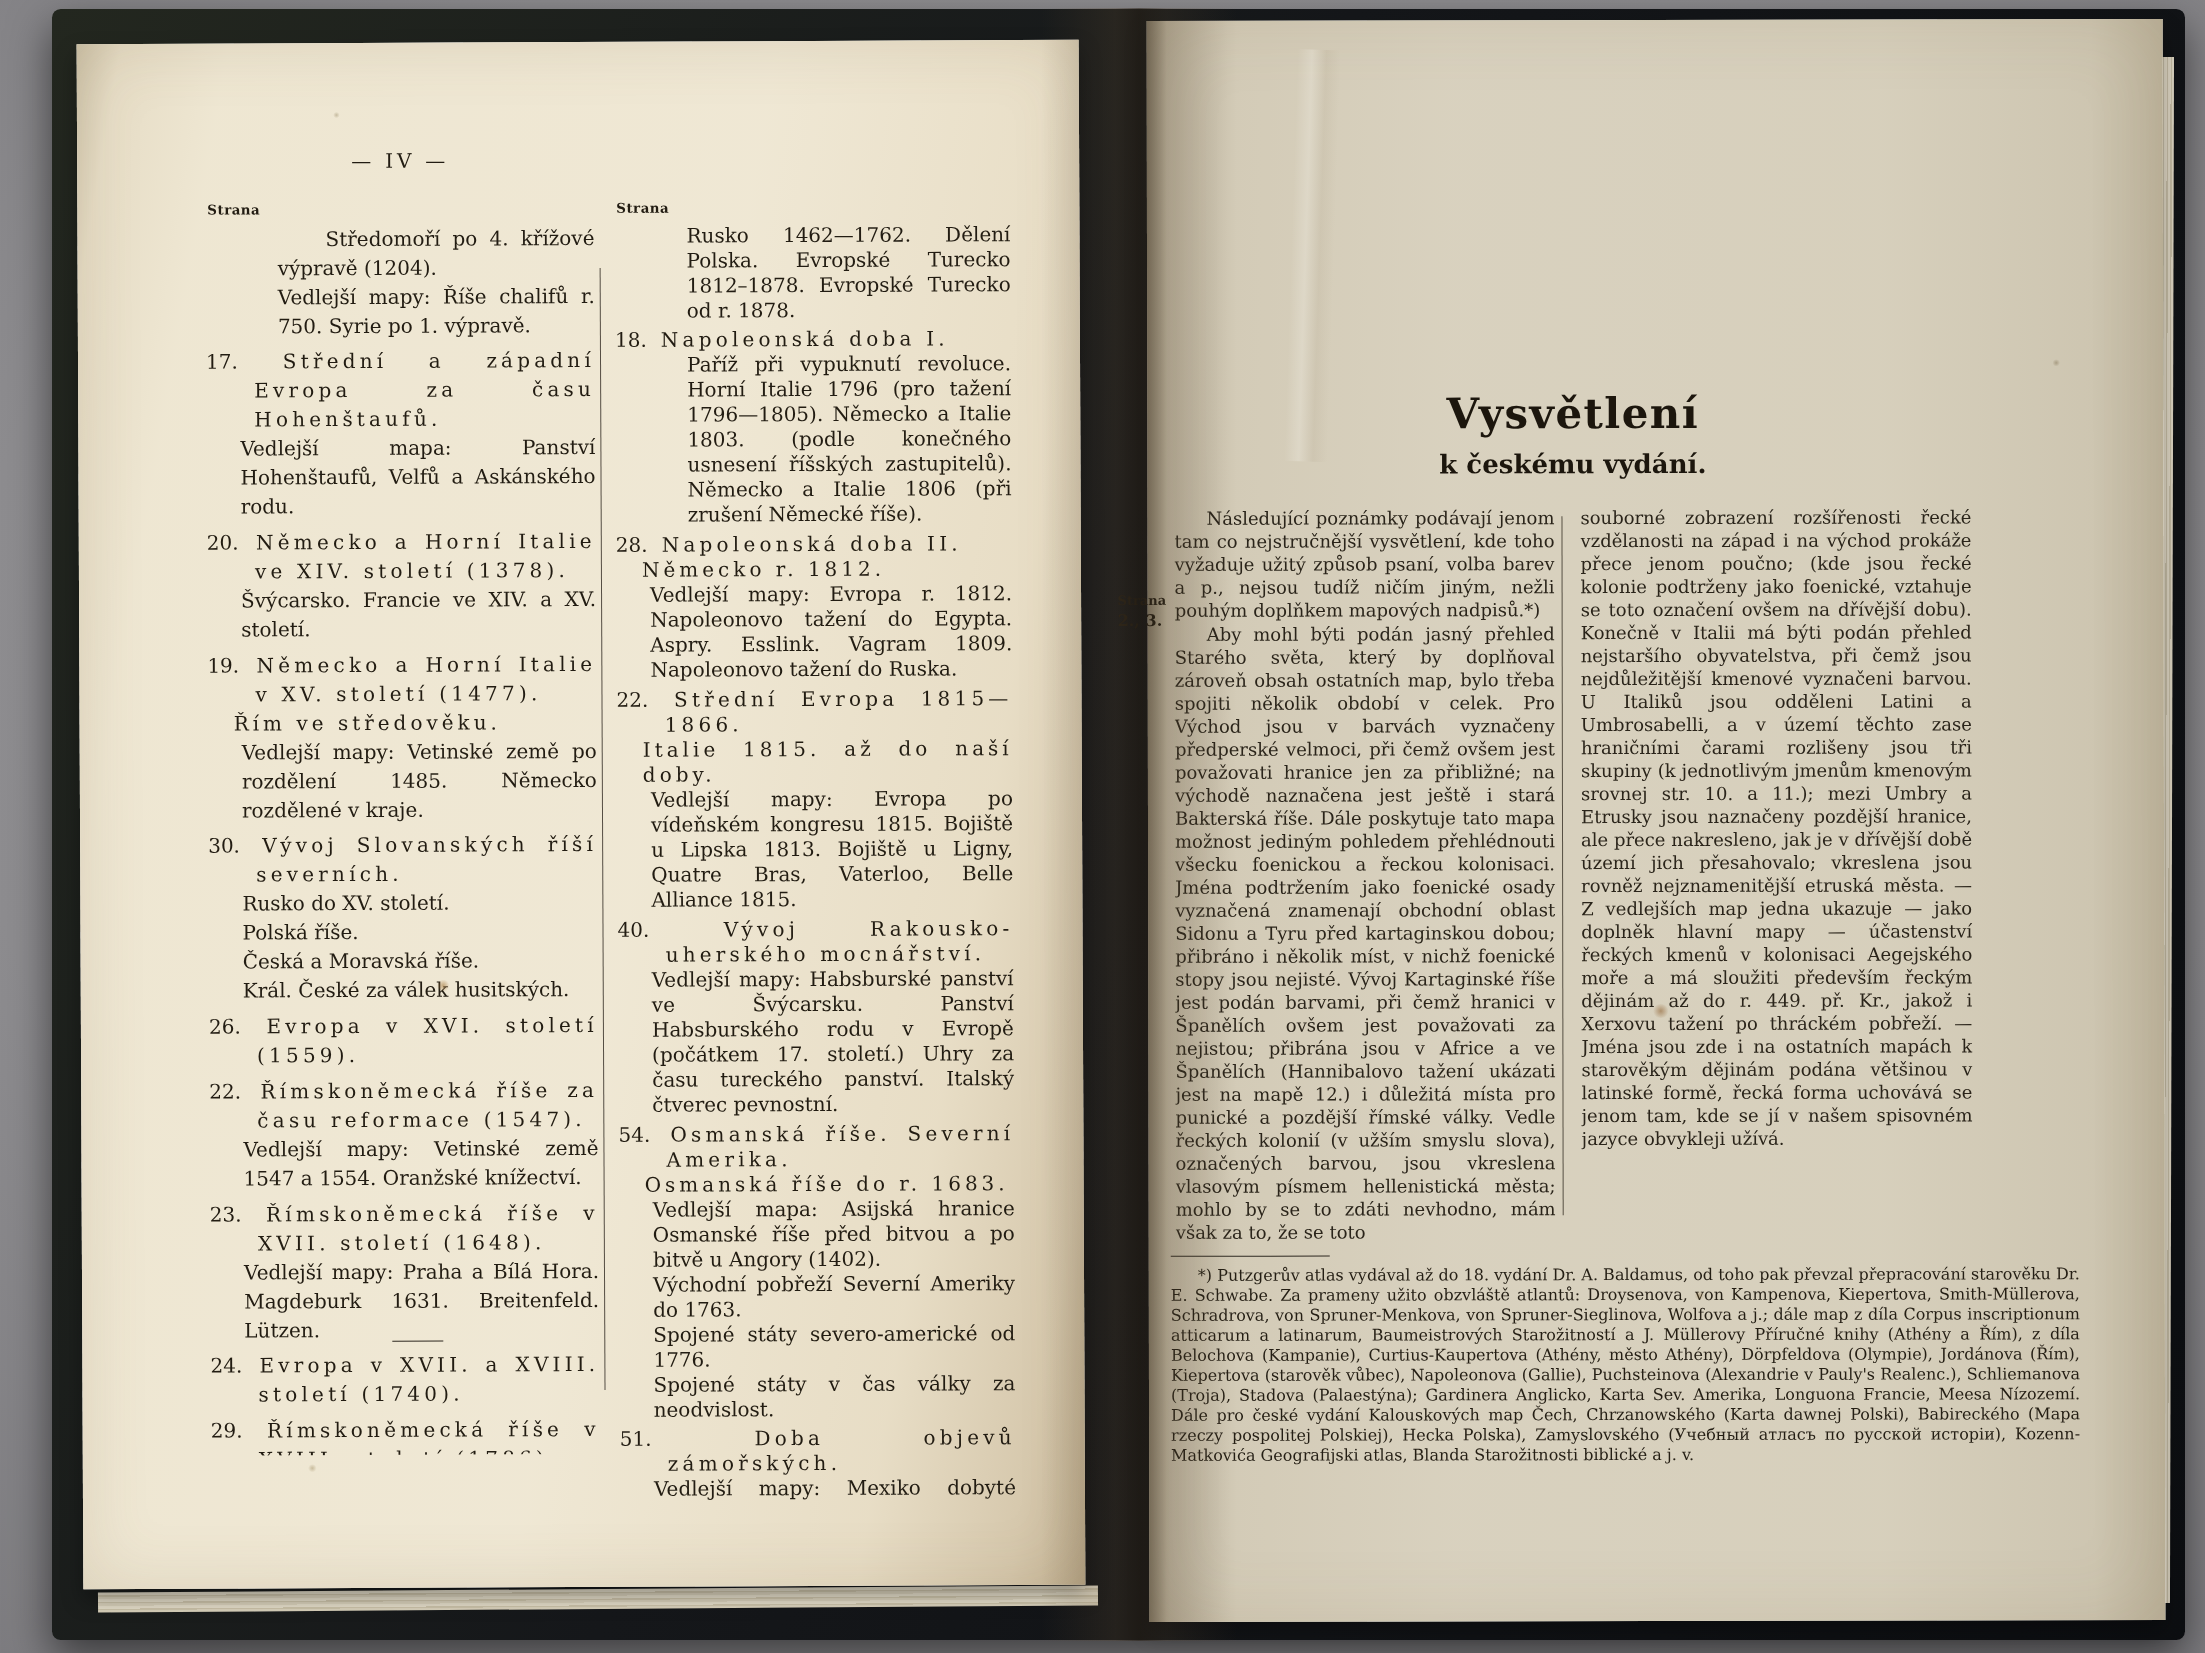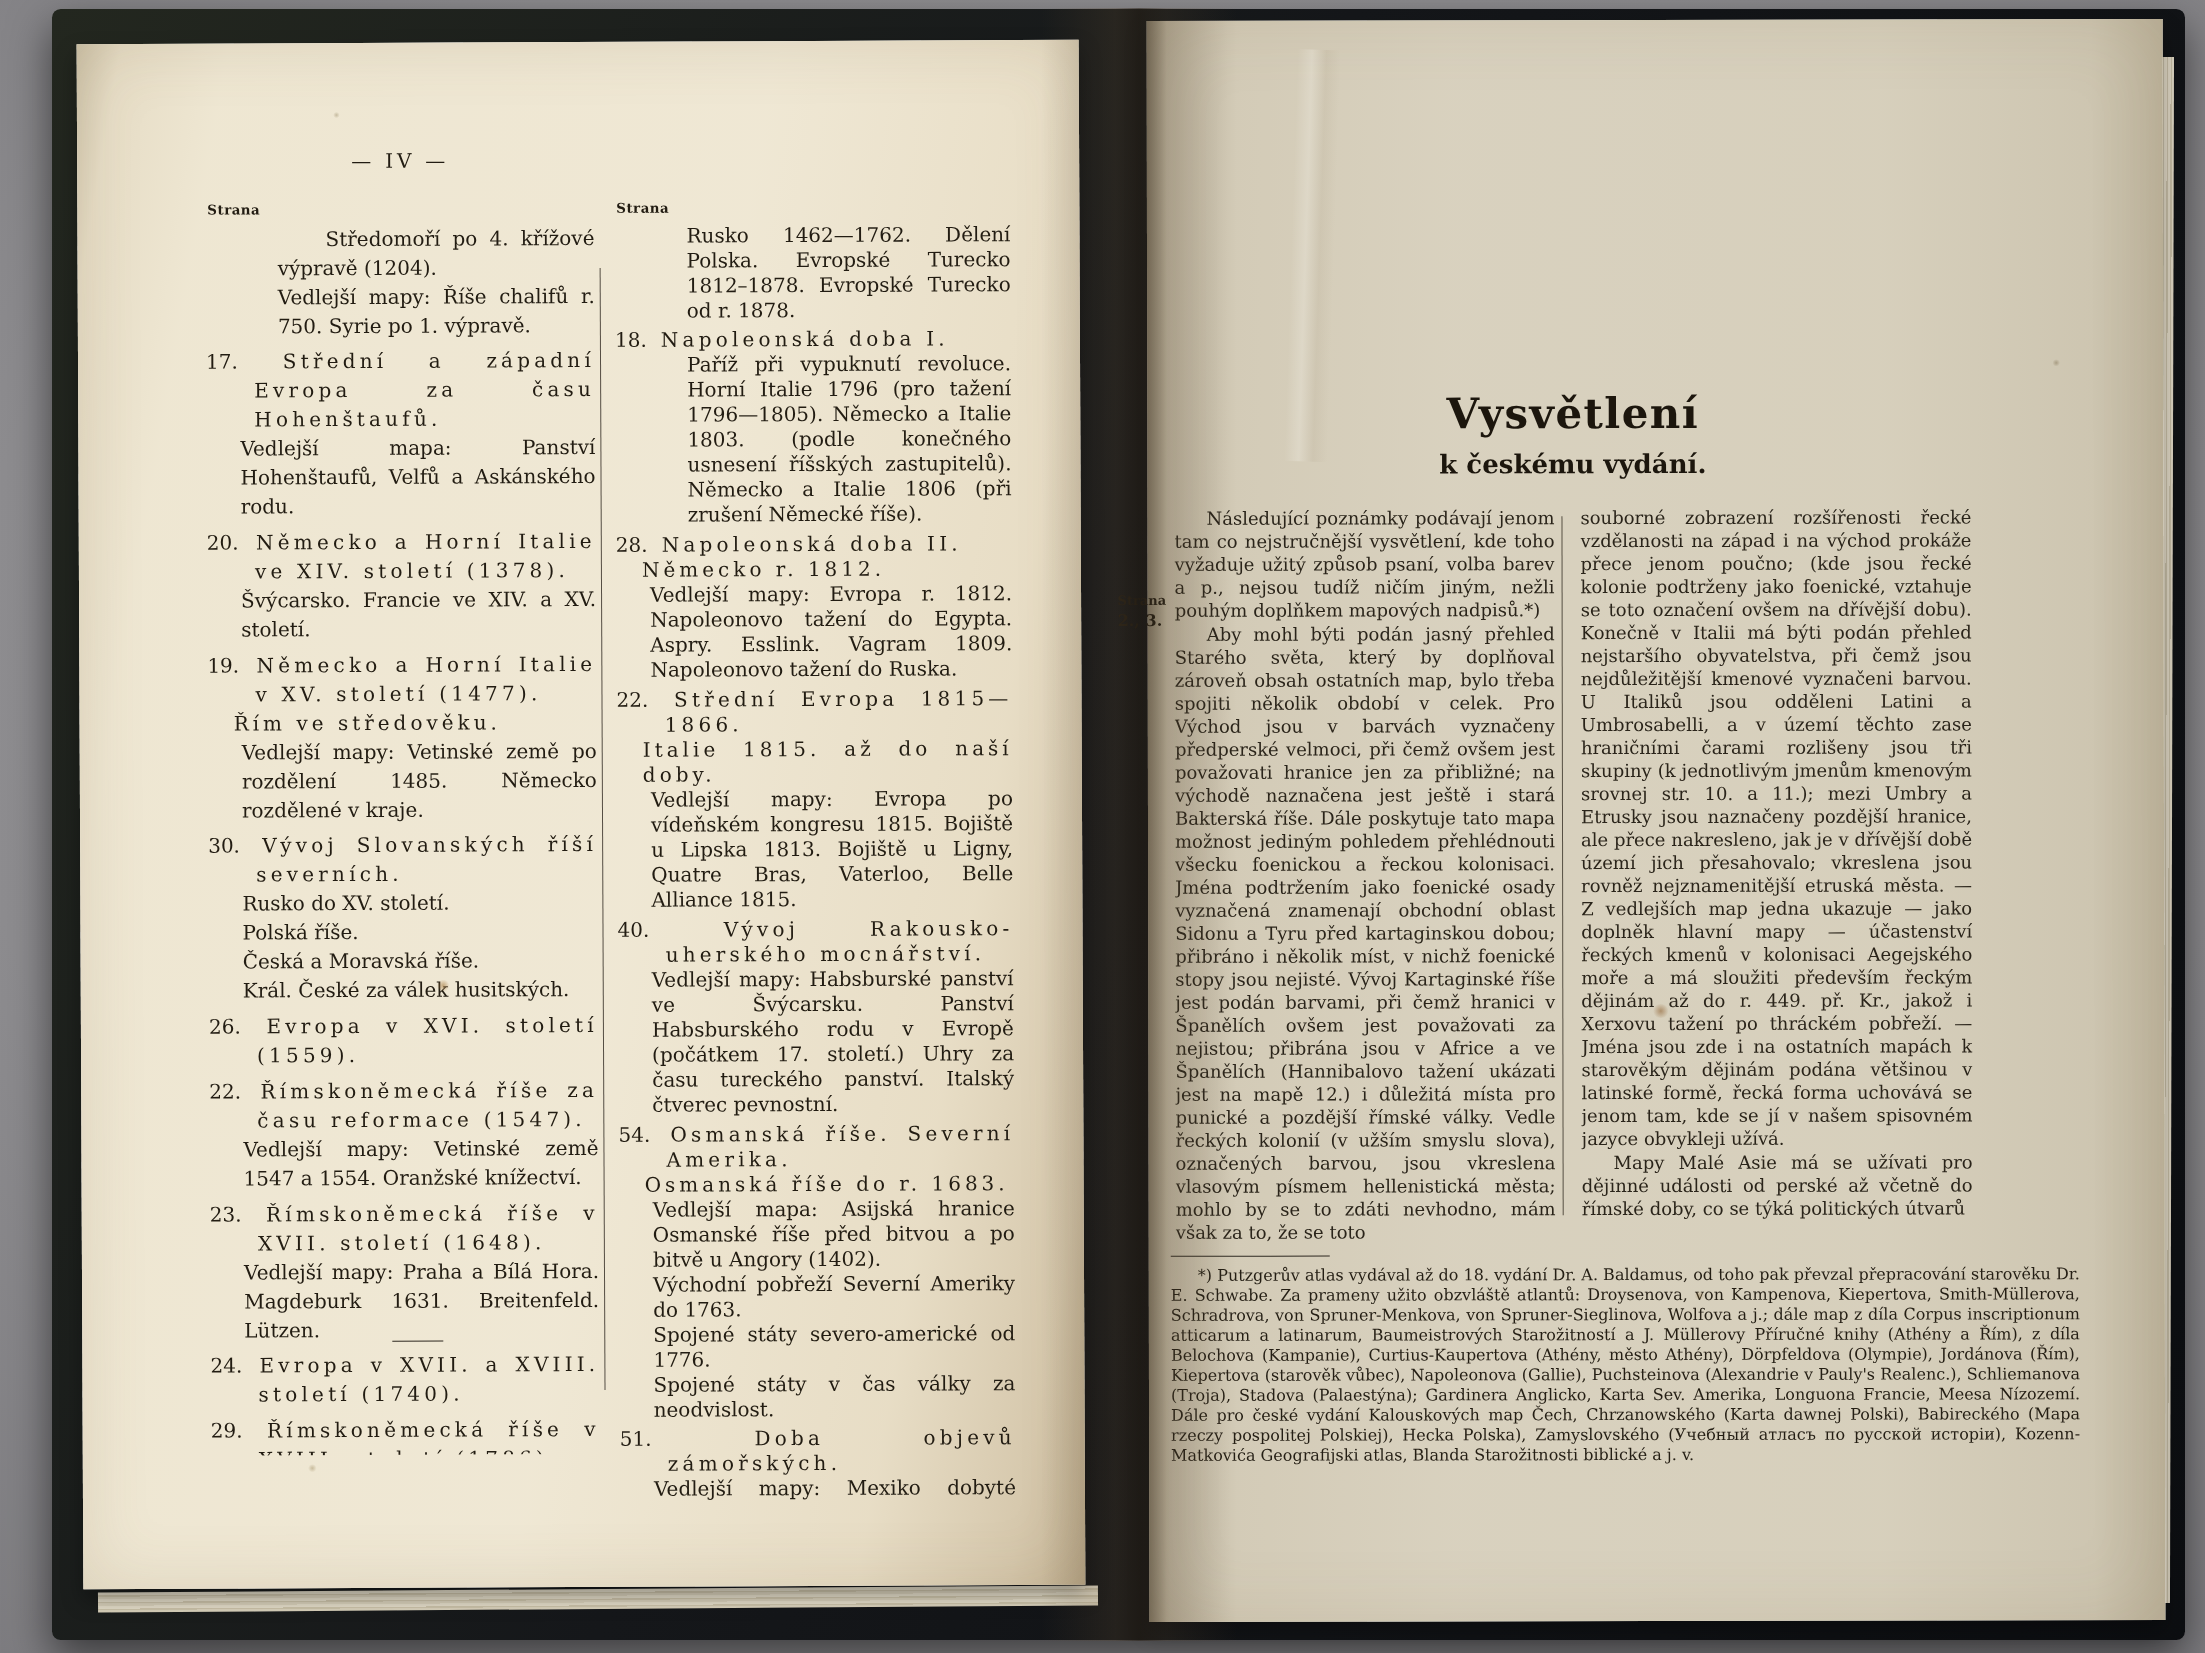--- a/index.html
+++ b/index.html
@@ -202,21 +202,20 @@
     <div class="mn1">Strana</div>
     <div class="mn2">2., 3.</div>
   </div>
   <div class="rp-col rp-col1">
       <p class="para ind">Následující poznámky podávají jenom tam co nejstručnější vysvětlení, kde toho vyžaduje užitý způsob psaní, volba barev a p., nejsou tudíž ničím jiným, nežli pouhým doplňkem mapových nadpisů.*)</p>
       <p class="para ind">Aby mohl býti podán jasný přehled Starého světa, který by doplňoval zároveň obsah ostatních map, bylo třeba spojiti několik období v celek. Pro Východ jsou v barvách vyznačeny předperské velmoci, při čemž ovšem jest považovati hranice jen za přibližné; na východě naznačena jest ještě i stará Bakterská říše. Dále poskytuje tato mapa možnost jediným pohledem přehlédnouti všecku foenickou a řeckou kolonisaci. Jména podtržením jako foenické osady vyznačená znamenají obchodní oblast Sidonu a Tyru před kartaginskou dobou; přibráno i několik míst, v nichž foenické stopy jsou nejisté. Vývoj Kartaginské říše jest podán barvami, při čemž hranici v Španělích ovšem jest považovati za nejistou; přibrána jsou v Africe a ve Španělích (Hannibalovo tažení ukázati jest na mapě 12.) i důležitá místa pro punické a pozdější římské války. Vedle řeckých kolonií (v užším smyslu slova), označených barvou, jsou vkreslena vlasovým písmem hellenistická města; mohlo by se to zdáti nevhodno, mám však za to, že se toto</p>
     </div>
   <div class="rp-vrule"></div>
   <div class="rp-col rp-col2">
       <p class="para">souborné zobrazení rozšířenosti řecké vzdělanosti na západ i na východ prokáže přece jenom poučno; (kde jsou řecké kolonie podtrženy jako foenické, vztahuje se toto označení ovšem na dřívější dobu). Konečně v Italii má býti podán přehled nejstaršího obyvatelstva, při čemž jsou nejdůležitější kmenové vyznačeni barvou. U Italiků jsou odděleni Latini a Umbrosabelli, a v území těchto zase hraničními čarami rozlišeny jsou tři skupiny (k jednotlivým jmenům kmenovým srovnej str. 10. a 11.); mezi Umbry a Etrusky jsou naznačeny pozdější hranice, ale přece nakresleno, jak je v dřívější době území jich přesahovalo; vkreslena jsou rovněž nejznamenitější etruská města. — Z vedlejších map jedna ukazuje — jako doplněk hlavní mapy — účastenství řeckých kmenů v kolonisaci Aegejského moře a má sloužiti především řeckým dějinám až do r. 449. př. Kr., jakož i Xerxovu tažení po thráckém pobřeží. — Jména jsou zde i na ostatních mapách k starověkým dějinám podána většinou v latinské formě, řecká forma uchovává se jenom tam, kde se jí v našem spisovném jazyce obvykleji užívá.</p>
-      <p class="para ind">Mapy Malé Asie má se užívati pro dějinné události od perské až včetně do římské doby, co se týká politických útvarů</p>
     </div>
   <div class="fn-rule"></div>
   <div class="footnote">*) Putzgerův atlas vydával až do 18. vydání Dr. A. Baldamus, od toho pak převzal přepracování starověku Dr. E. Schwabe. Za prameny užito obzvláště atlantů: Droysenova, von Kampenova, Kiepertova, Smith-Müllerova, Schradrova, von Spruner-Menkova, von Spruner-Sieglinova, Wolfova a j.; dále map z díla Corpus inscriptionum atticarum a latinarum, Baumeistrových Starožitností a J. Müllerovy Příručné knihy (Athény a Řím), z díla Belochova (Kampanie), Curtius-Kaupertova (Athény, město Athény), Dörpfeldova (Olympie), Jordánova (Řím), Kiepertova (starověk vůbec), Napoleonova (Gallie), Puchsteinova (Alexandrie v Pauly's Realenc.), Schliemanova (Troja), Stadova (Palaestýna); Gardinera Anglicko, Karta Sev. Amerika, Longuona Francie, Meesa Nízozemí. Dále pro české vydání Kalouskových map Čech, Chrzanowského (Karta dawnej Polski), Babireckého (Mapa rzeczy pospolitej Polskiej), Hecka Polska), Zamyslovského (Учебный атласъ по русской исторіи), Kozenn-Matkovića Geografijski atlas, Blanda Starožitnosti biblické a j. v.</div>
   <div class="stain s4"></div>
   <div class="stain s5"></div>
   <div class="stain s6"></div>
 </div>
 
 <div class="gutter-shadow"></div>
 

